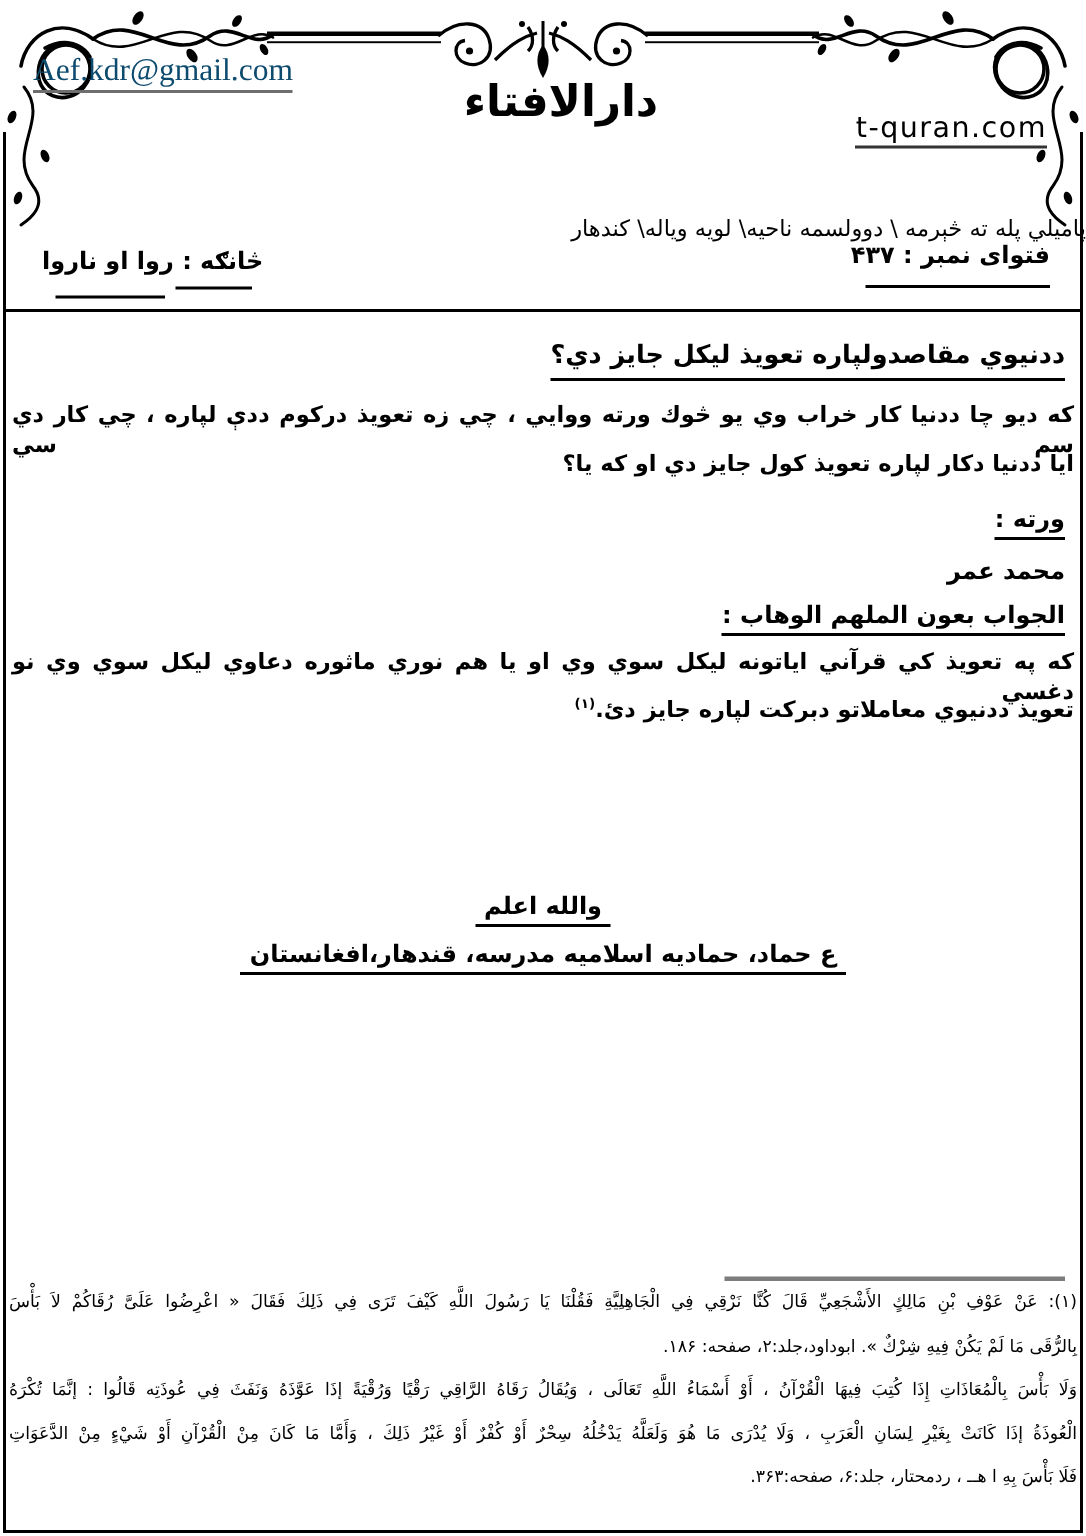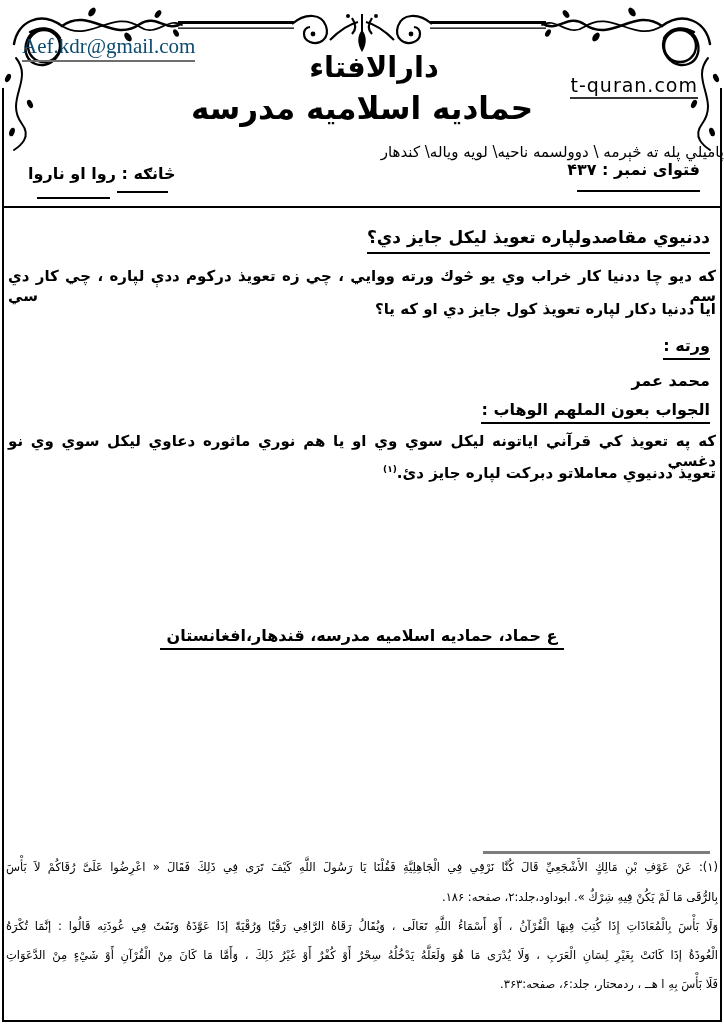--- a/index.html
+++ b/index.html
@@ -95,41 +95,43 @@
   </svg>
 
   <div class="border-left"></div>
   <div class="border-right"></div>
   <div class="border-bottom"></div>
   <div class="divider"></div>
 
   <a class="email">Aef.kdr@gmail.com</a>
   <a class="website">t-quran.com</a>
   <div class="orgtitle rtl">دارالافتاء</div>
-  <div class="orgname rtl">حماديه اسلاميه مدرسه</div>
   <div class="address rtl">پاميلي پله ته څېرمه \ دوولسمه ناحيه\ لويه وياله\ كندهار</div>
   <div class="seclabel rtl">څانګه : روا او ناروا</div>
   <div class="ul ulA"></div>
   <div class="ul ulB"></div>
   <div class="fatwano rtl">فتواى نمبر : ۴۳۷</div>
   <div class="ul ulC"></div>
 
   <div class="qtitle rtl">ددنيوي مقاصدولپاره تعويذ ليكل جايز دي؟</div>
   <div class="bline just" style="top:266px">كه ديو چا ددنيا كار خراب وي يو څوك ورته ووايي ، چي زه تعويذ دركوم ددې لپاره ، چي كار دي سم سي</div>
   <div class="bline ralign" style="top:299px">ايا ددنيا دكار لپاره تعويذ كول جايز دي او كه يا؟</div>
 
   <div class="label-u rtl" style="top:336px">ورته :</div>
   <div class="rline rtl" style="top:371px">محمد عمر</div>
   <div class="label-u rtl" style="top:400px">الجواب بعون الملهم الوهاب :</div>
 
   <div class="bline just" style="top:431px">كه په تعويذ كي قرآني اياتونه ليكل سوي وي او يا هم نوري ماثوره دعاوي ليكل سوي وي نو دغسي</div>
   <div class="bline ralign" style="top:463px">
     <span>تعويذ ددنيوي معاملاتو دبركت لپاره جايز دئ.</span><sup class="fnref">(۱)</sup>
   </div>
 
+  <div class="centerwrap" style="top:594px">
+    <span class="uspan rtl">والله اعلم</span>
+  </div>
   <div class="centerwrap" style="top:626px">
     <span class="uspan rtl">ع حماد، حماديه اسلاميه مدرسه، قندهار،افغانستان</span>
   </div>
 
   <div class="fnsep"></div>
   <div class="fline just" style="top:860px">(۱): عَنْ عَوْفِ بْنِ مَالِكٍ الأَشْجَعِيِّ قَالَ كُنَّا نَرْقِي فِي الْجَاهِلِيَّةِ فَقُلْنَا يَا رَسُولَ اللَّهِ كَيْفَ تَرَى فِي ذَلِكَ فَقَالَ « اعْرِضُوا عَلَىَّ رُقَاكُمْ لاَ بَأْسَ</div>
   <div class="fline fral" style="top:890px">بِالرُّقَى مَا لَمْ يَكُنْ فِيهِ شِرْكٌ ».  ابوداود،جلد:۲، صفحه: ۱۸۶.</div>
   <div class="fline just" style="top:919px">وَلَا بَأْسَ بِالْمُعَاذَاتِ إِذَا كُتِبَ فِيهَا الْقُرْآنُ ، أَوْ أَسْمَاءُ اللَّهِ تَعَالَى ، وَيُقَالُ رَقَاهُ الرَّاقِي رَقْيًا وَرُقْيَةً إذَا عَوَّذَهُ وَنَفَثَ فِي عُوذَتِه قَالُوا : إنَّمَا تُكْرَهُ</div>
   <div class="fline just" style="top:948px">الْعُوذَةُ إذَا كَانَتْ بِغَيْرِ لِسَانِ الْعَرَبِ ، وَلَا يُدْرَى مَا هُوَ وَلَعَلَّهُ يَدْخُلُهُ سِحْرٌ أَوْ كُفْرٌ أَوْ غَيْرُ ذَلِكَ ، وَأَمَّا مَا كَانَ مِنْ الْقُرْآنِ أَوْ شَيْءٍ مِنْ الدَّعَوَاتِ</div>
   <div class="fline fral" style="top:977px">فَلَا بَأْسَ بِهِ ا هــ ، ردمحتار، جلد:۶، صفحه:۳۶۳.</div>

